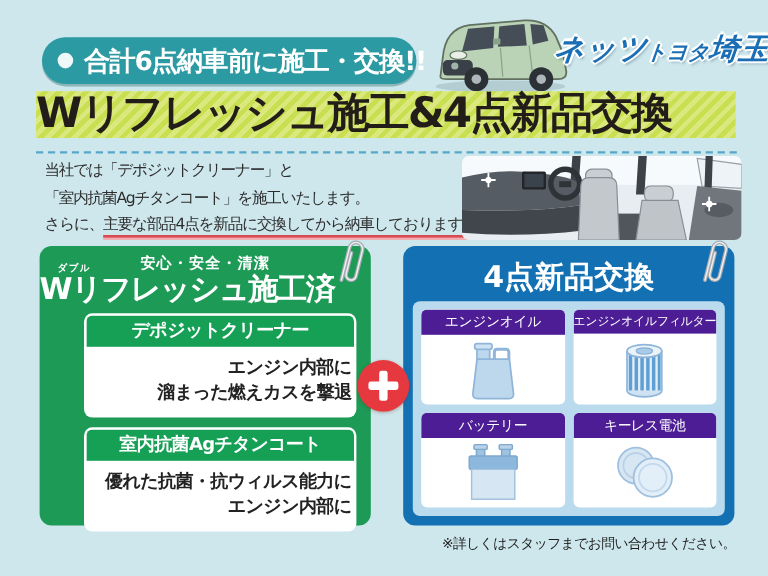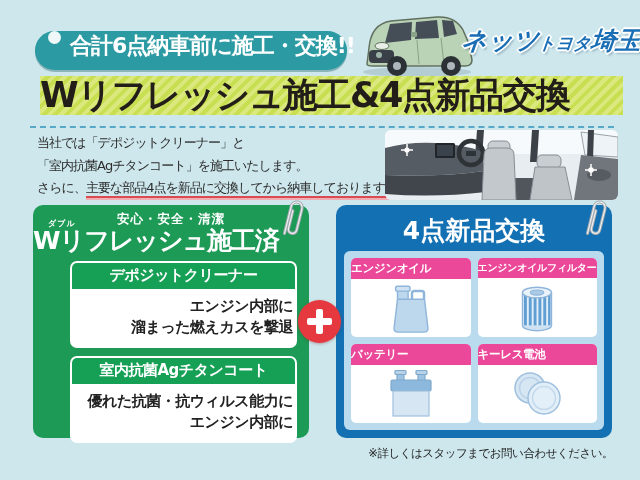--- a/index.html
+++ b/index.html
@@ -5,37 +5,37 @@
   html,body{margin:0;padding:0;background:#9db6bd;}
   .stage{
     position:relative;width:640px;height:480px;overflow:hidden;
     background:#cde7ec;
     font-family:"DejaVu Sans","Liberation Sans",sans-serif;
   }
   
   .banner{
     position:absolute;left:35px;top:31px;width:312px;height:39px;
     background:#2b9aa2;border-radius:20px;
-    display:flex;align-items:flex-start;
+    display:flex;align-items:center;
     box-shadow:0 2px 0 rgba(20,90,95,.35);
   }
   .banner-dot{width:13px;height:13px;border-radius:50%;background:#eef8f8;margin-left:13px;flex:0 0 auto;}
   .banner-text{color:#fff;font-weight:bold;font-size:22px;letter-spacing:-1px;margin-left:9px;white-space:nowrap;}
   
   .logo{
     position:absolute;left:462px;top:24px;white-space:nowrap;
     color:#1a6eb5;font-weight:bold;font-style:italic;transform:skewX(-6deg);
     text-shadow:-2px 0 0 #fff,2px 0 0 #fff,0 -2px 0 #fff,0 2px 0 #fff,
                  1px 1px 0 #fff,-1px -1px 0 #fff,1px -1px 0 #fff,-1px 1px 0 #fff,2px 3px 2px rgba(60,90,120,.35);
   }
   .logo .lg-big{font-size:25px;}
   .logo .lg-small{font-size:17px;}
   
   .title-band{
-    position:absolute;left:40px;top:76px;width:583px;height:39px;
+    position:absolute;left:30px;top:76px;width:583px;height:39px;
     background:repeating-linear-gradient(135deg,#dae87e 0 4px,#c9df52 4px 8px);
     display:flex;align-items:center;
   }
   .title-band span{
     color:#221d18;font-weight:bold;font-size:35px;letter-spacing:-1.5px;white-space:nowrap;line-height:39px;
   }
   
   .dash-sep{position:absolute;left:30px;top:126px;width:584px;height:0;border-top:2px dashed #57a8c8;}
   
   .intro{position:absolute;left:37px;top:132px;width:350px;color:#2d2d2d;font-size:13px;letter-spacing:-1px;font-weight:500;}
@@ -53,21 +53,21 @@
   .pl-furi{position:absolute;left:15px;top:13px;color:#fff;font-weight:bold;font-size:8px;letter-spacing:1px;}
   .pl-title{color:#fff;font-weight:bold;font-size:25px;letter-spacing:-1px;line-height:26px;white-space:nowrap;}
   .pl-cards{position:absolute;left:12px;right:12px;top:56px;display:flex;flex-direction:column;gap:8px;padding-left:25px;}
   .gcard{background:#fff;border:2px solid rgba(255,255,255,.92);border-radius:7px;overflow:hidden;}
   .gcard-hd{background:#16a056;color:#fff;font-weight:bold;font-size:15px;text-align:center;padding:3px 0 4px;letter-spacing:-0.5px;white-space:nowrap;}
   .gcard-bd{padding:7px 2px 8px;text-align:right;color:#222;font-size:15px;font-weight:600;letter-spacing:-0.5px;line-height:21px;white-space:nowrap;}
   .pr-title{margin-top:9px;text-align:center;color:#fff;font-weight:bold;font-size:25px;letter-spacing:0;white-space:nowrap;}
   .pr-inner{position:absolute;left:8px;right:8px;top:46px;bottom:8px;background:#badaed;border-radius:6px;padding:7px;box-sizing:border-box;
             display:grid;grid-template-columns:1fr 1fr;grid-template-rows:1fr 1fr;gap:7px;}
   .bcard{background:#fff;border-radius:5px;overflow:hidden;display:flex;flex-direction:column;}
-  .bcard-hd{background:#ec4899;color:#fff;font-weight:bold;font-size:11.5px;letter-spacing:-0.3px;padding:3px 0;white-space:nowrap;}
+  .bcard-hd{background:#4c1d95;color:#fff;font-weight:normal;font-size:11.5px;letter-spacing:-0.3px;text-align:center;padding:3px 0;white-space:nowrap;}
   .bcard-hd.long{font-size:10px;}
   .bcard-bd{flex:1;display:flex;align-items:center;justify-content:center;}
   .bcard-bd svg{display:block;}
   
   .plus{position:absolute;left:298px;top:300px;width:43px;height:43px;border-radius:50%;background:#e6393f;z-index:5;
         box-shadow:0 1px 3px rgba(120,30,30,.35);}
   .plus::before,.plus::after{content:"";position:absolute;background:#fff;border-radius:2px;}
   .plus::before{left:9px;top:18px;width:25px;height:7px;}
   .plus::after{left:18px;top:9px;width:7px;height:25px;}
   

